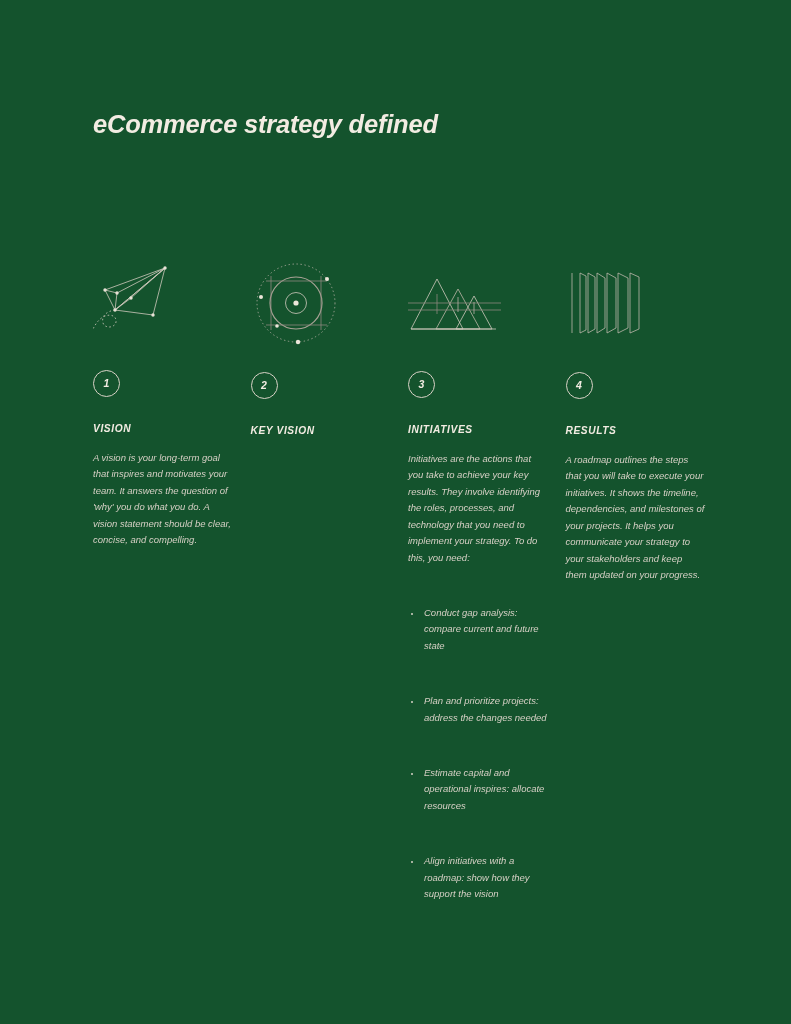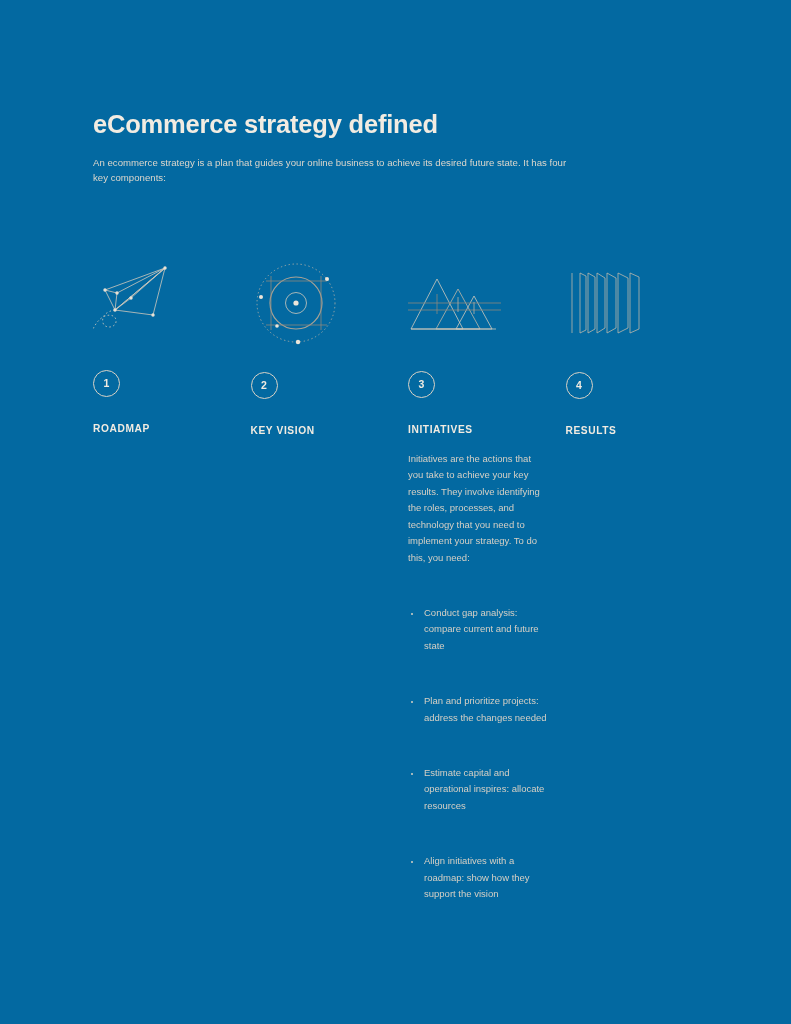--- a/index.html
+++ b/index.html
@@ -13,21 +13,22 @@
     position: relative;
     overflow: hidden;
     font-family: "Liberation Sans", sans-serif;
     color: #ece7dd;
     -webkit-font-smoothing: antialiased;
   }
 
   .page {
     position: absolute;
     inset: 0;
-    background: #0369a1;
+    background: #14532d;
+    font-style: italic;
   }
 
   
   .page-title {
     position: absolute;
     left: 93px;
     top: 92px;
     font-size: 25.5px;
     font-weight: 700;
     letter-spacing: -0.2px;
@@ -127,21 +128,20 @@
     height: 72px;
   }
 </style>
 </head>
 <body>
 
 <div class="page">
 
   <h1 class="page-title">eCommerce strategy defined</h1>
 
-  <p class="intro">An ecommerce strategy is a plan that guides your online business to achieve its desired future state. It has four key components:</p>
 
   <div class="columns">
 
     <div class="col c1">
       <div class="icon-wrap">
         <svg width="90" height="80" viewBox="0 0 90 80">
           <g fill="none" stroke="#cfc9bd" stroke-width="0.8">
             <path d="M12 27 L72 5 L22 47 Z"></path>
             <path d="M72 5 L60 52 L22 47 Z"></path>
             <path d="M72 5 L38 35"></path>
@@ -155,21 +155,22 @@
             <circle cx="72" cy="5" r="1.7"></circle>
             <circle cx="12" cy="27" r="1.7"></circle>
             <circle cx="24" cy="30" r="1.7"></circle>
             <circle cx="22" cy="47" r="1.7"></circle>
             <circle cx="38" cy="35" r="1.7"></circle>
             <circle cx="60" cy="52" r="1.7"></circle>
           </g>
         </svg>
       </div>
       <div class="step-badge">1</div>
-      <div class="col-title">ROADMAP</div>
+      <div class="col-title">VISION</div>
+      <div class="col-body">A vision is your long-term goal that inspires and motivates your team. It answers the question of 'why' you do what you do. A vision statement should be clear, concise, and compelling.</div>
     </div>
 
     <div class="col c2">
       <div class="icon-wrap">
         <svg width="90" height="88" viewBox="0 0 90 88">
           <g fill="none" stroke="#b9b3a7" stroke-width="0.8">
             <circle cx="45" cy="44" r="39" stroke-dasharray="1.4 2.6"></circle>
             <circle cx="45" cy="44" r="26" stroke="#a9a396" stroke-width="1.2"></circle>
             <circle cx="45" cy="44" r="10.5" stroke="#cfc9bd"></circle>
             <line x1="20" y1="17" x2="20" y2="71" stroke="#8e897e"></line>
@@ -232,20 +233,21 @@
             <path d="M41 8 L50 13 L50 63 L41 68"></path>
             <path d="M52 8 L52 68"></path>
             <path d="M52 8 L62 13 L62 63 L52 68"></path>
             <path d="M64 8 L64 68"></path>
             <path d="M64 8 L73 12 L73 64 L64 68"></path>
           </g>
         </svg>
       </div>
       <div class="step-badge">4</div>
       <div class="col-title">RESULTS</div>
+      <div class="col-body">A roadmap outlines the steps that you will take to execute your initiatives. It shows the timeline, dependencies, and milestones of your projects. It helps you communicate your strategy to your stakeholders and keep them updated on your progress.</div>
     </div>
 
   </div>
 
   <div class="footer">
     
     
     
   </div>
 

